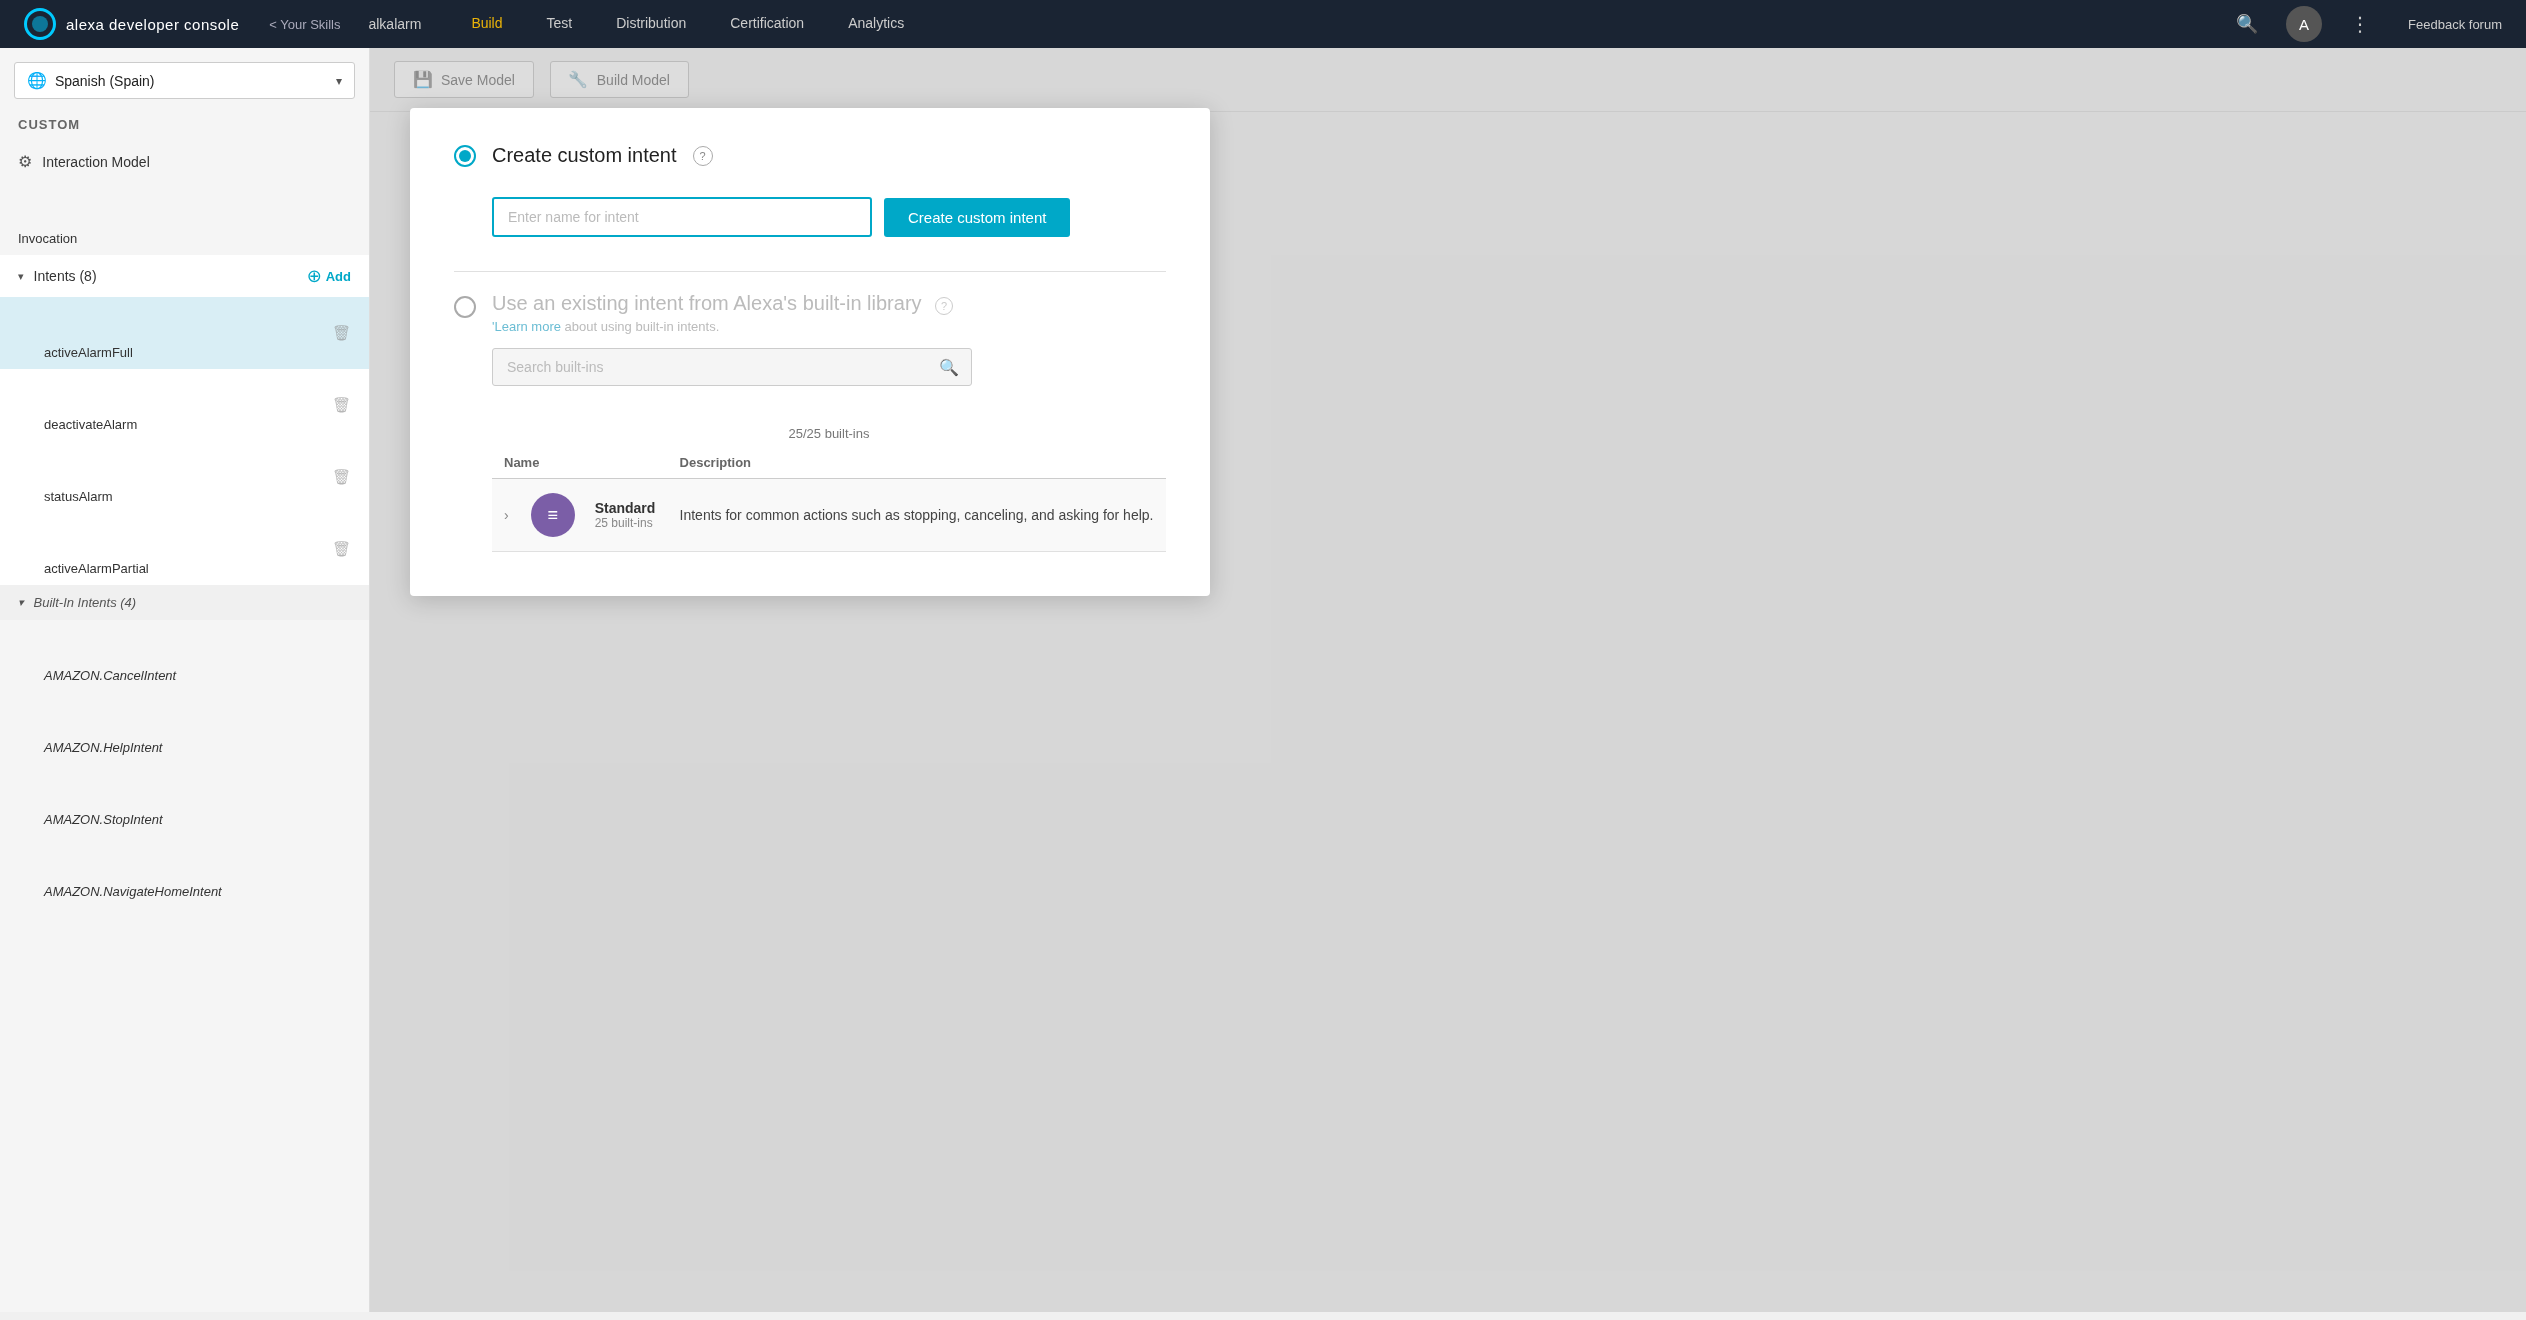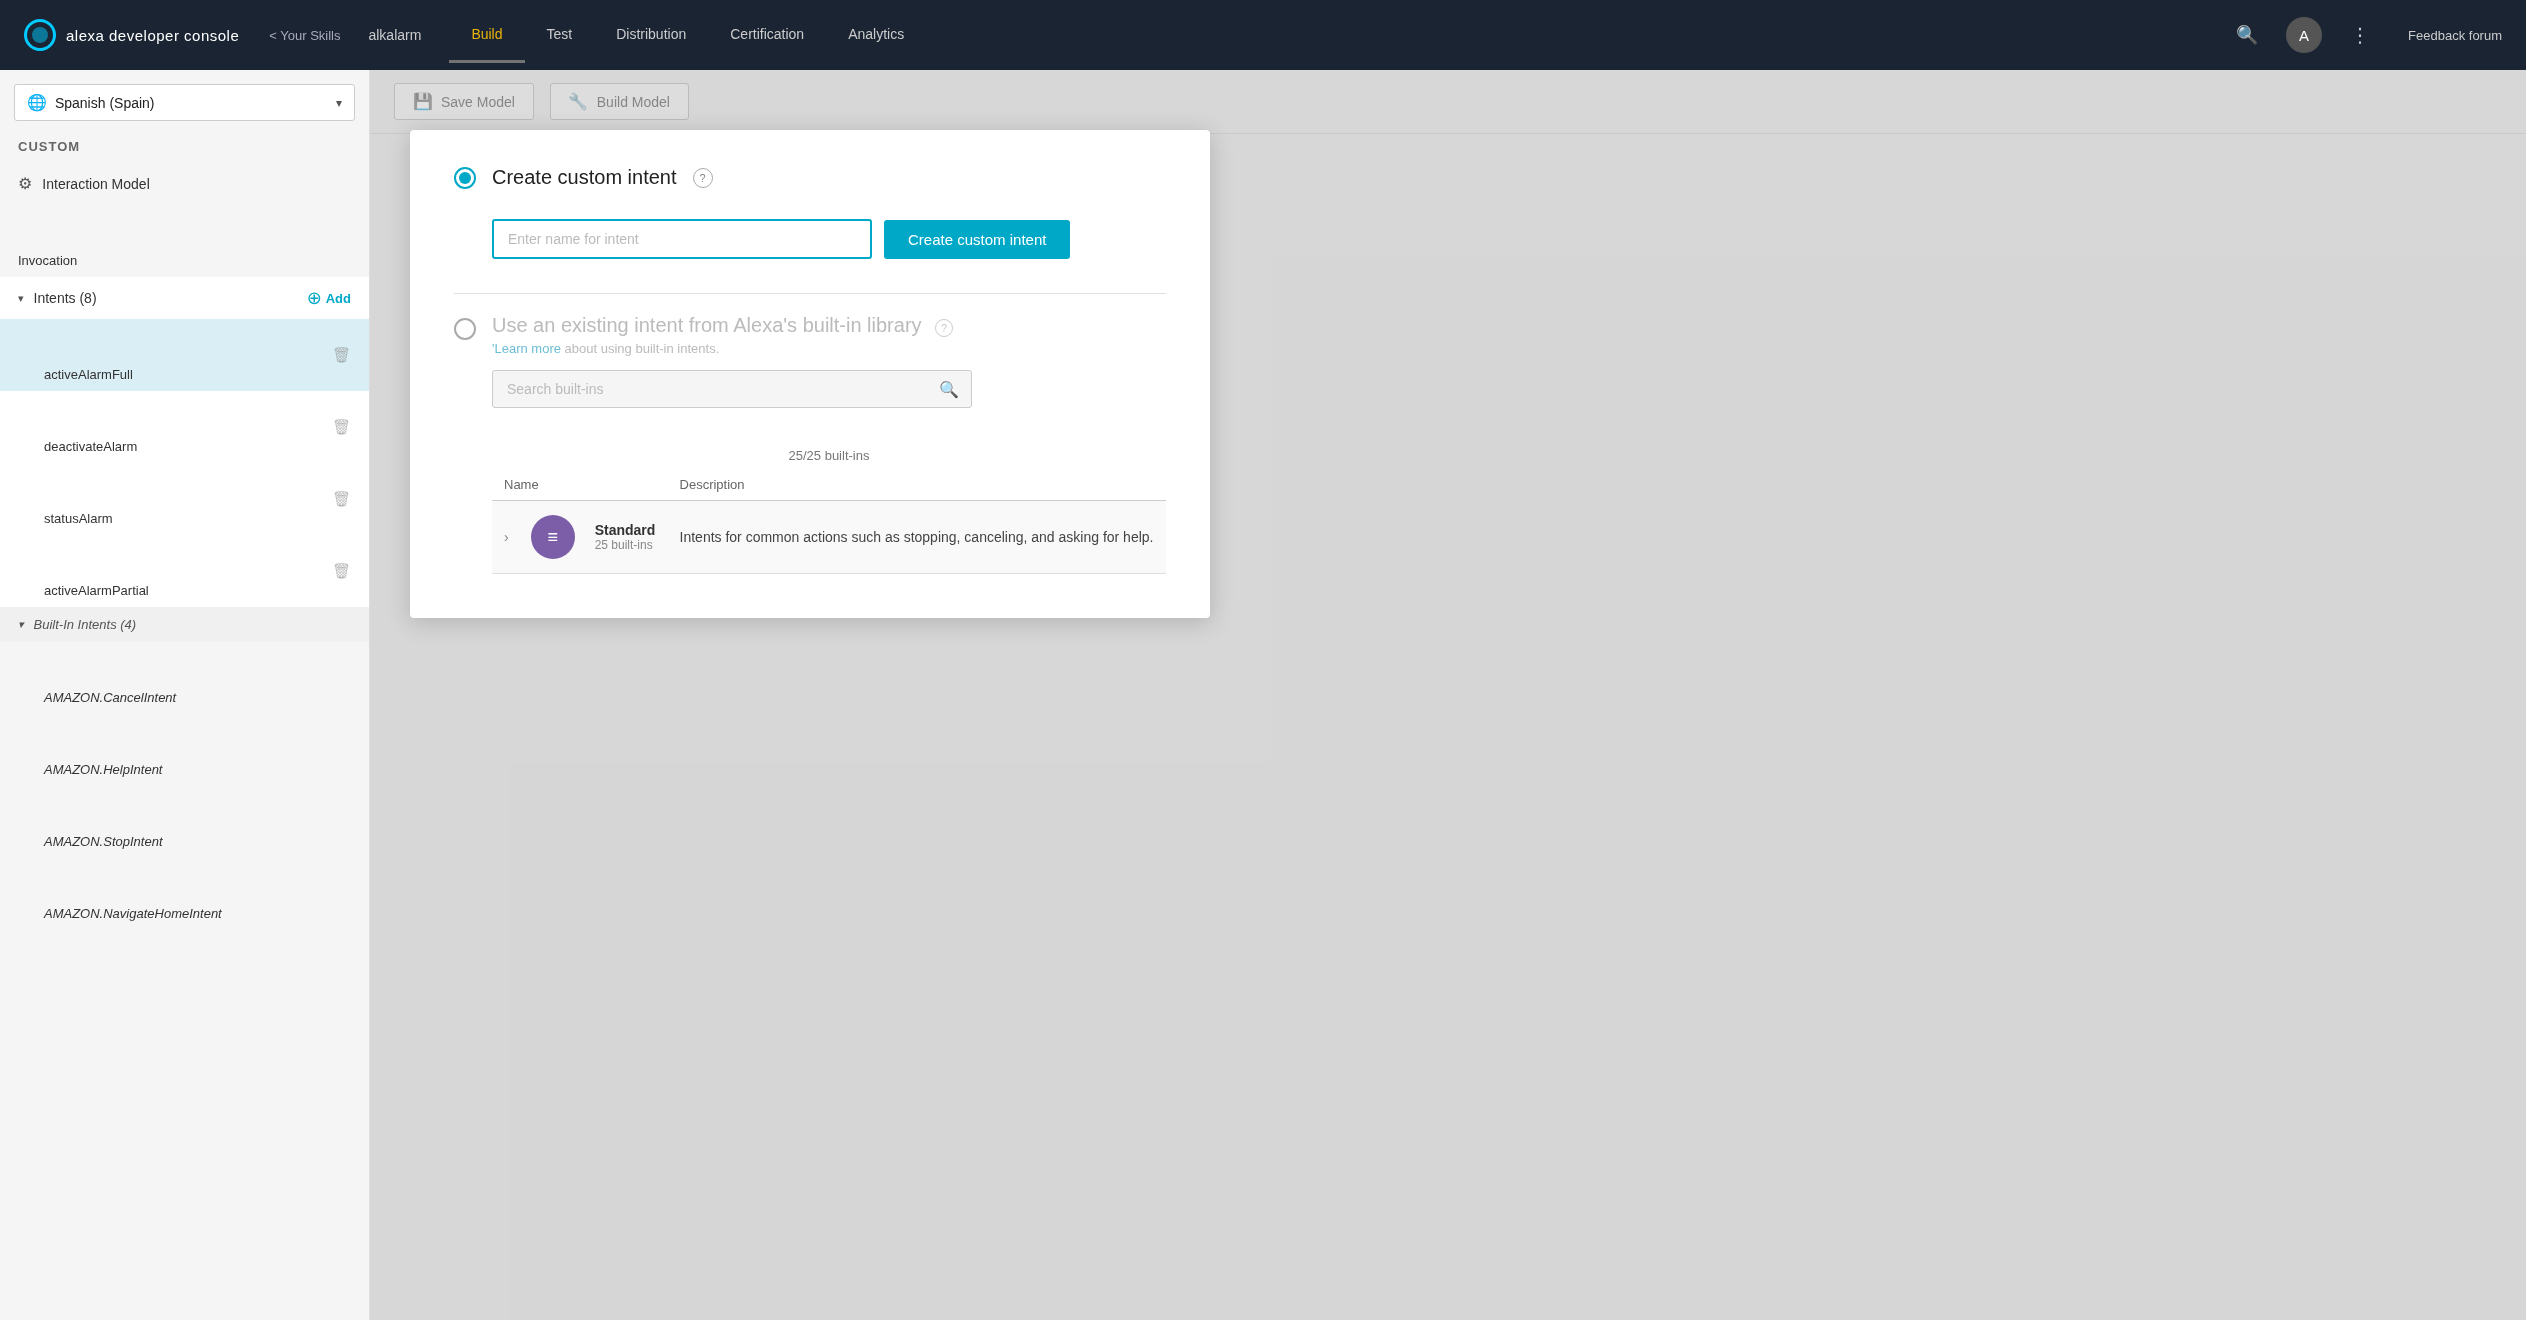--- a/index.html
+++ b/index.html
@@ -3,21 +3,21 @@
   <meta charset="utf-8">
   <style>
     * { box-sizing: border-box; margin: 0; padding: 0; }
     body { font-family: 'Amazon Ember', Arial, sans-serif; background: #f0f0f0; color: #1a1a1a; font-size: 14px; overflow: hidden; width: 2526px; height: 1320px; }
 
     
     .top-nav {
       background: #1a2433;
       display: flex;
       align-items: center;
-      height: 70px;
+      height: 48px;
       padding: 0 24px;
       color: #fff;
       gap: 0;
     }
     .top-nav-logo {
       display: flex;
       align-items: center;
       gap: 10px;
       margin-right: 30px;
     }
@@ -386,21 +386,21 @@
       margin-bottom: 6px;
     }
     .built-in-table {
       width: 100%;
       border-collapse: collapse;
     }
     .built-in-table th {
       text-align: left;
       font-size: 13px;
       color: #666;
-      font-weight: 400;
+      font-weight: 700;
       padding: 8px 12px;
       border-bottom: 1px solid #ccc;
     }
     .built-in-table td {
       padding: 14px 12px;
       border-bottom: 1px solid #e0e0e0;
       font-size: 14px;
       color: #444;
     }
     .standard-row td { background: #f9f9f9; }

